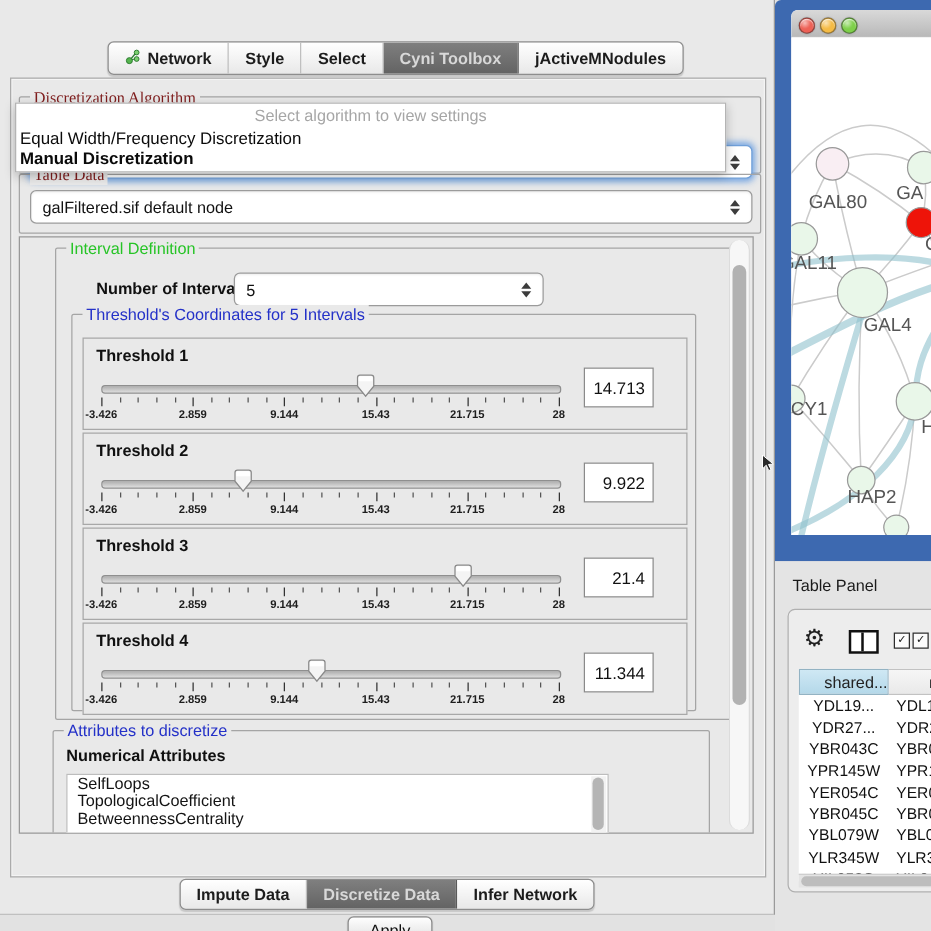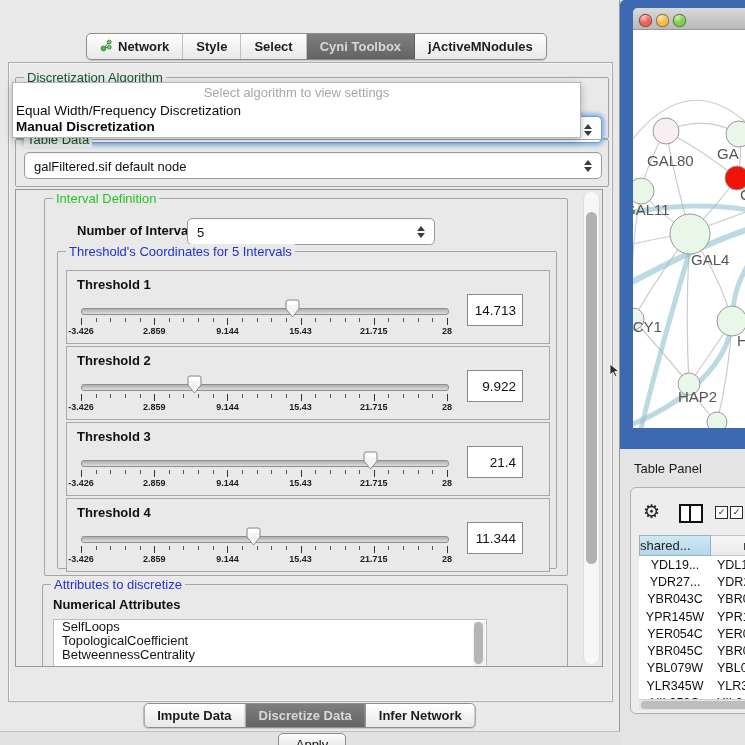--- a/index.html
+++ b/index.html
@@ -23,21 +23,21 @@
   #top-tabs{left:86px;top:33px;height:25px;}
   #bottom-tabs{left:50%;transform:translateX(-50%);top:703px;height:23px;}
   #top-tabs .seg,#bottom-tabs .seg{align-items:center;}
   
   .content-panel{position:absolute;left:8px;top:62px;width:603px;height:638px;border:1px solid #ababab;background:#e9e9e9;box-shadow:inset 0 0 0 1px #f4f4f4;}
   
   .groupbox{position:absolute;border:1px solid #a5a5a5;border-radius:2px;}
   .group-title{position:absolute;top:-8px;left:8px;background:#e9e9e9;padding:0 3px;font-size:13px;white-space:nowrap;}
   .gt-green{color:#27c427;}
   .gt-blue{color:#2431c8;}
-  .gt-dark{color:#14532d;}
+  .gt-dark{color:#7f1d1d;font-family:Liberation Serif, serif;}
   
   .combo{position:absolute;background:#fff;border:1px solid #9b9b9b;border-radius:5px;box-shadow:inset 0 1px 2px rgba(0,0,0,.07);}
   .combo .combo-text{position:absolute;left:9px;top:50%;transform:translateY(-50%);font-size:13px;color:#111;white-space:nowrap;}
   .combo .spinner{position:absolute;right:9px;top:50%;transform:translateY(-50%);width:8px;height:12px;}
   .combo .spinner:before,.combo .spinner:after{content:"";position:absolute;left:0;border-left:4px solid transparent;border-right:4px solid transparent;}
   .combo .spinner:before{top:0;border-bottom:5px solid #3c3c3c;}
   .combo .spinner:after{bottom:0;border-top:5px solid #3c3c3c;}
   .combo.focused{border-color:#6f9fd8;box-shadow:0 0 5px 2px rgba(100,155,225,.85);}
   
   .popup{position:absolute;left:12px;top:82px;width:567px;height:54px;background:#fff;border:1px solid #b4b4b4;box-shadow:0 3px 8px rgba(0,0,0,.25);z-index:100;}
@@ -74,21 +74,21 @@
   
   .tp-area{position:absolute;left:620px;top:449px;width:125px;height:296px;background:#e4e4e4;}
   .tp-title{position:absolute;left:14px;top:12px;font-size:13px;color:#1b1b1b;}
   .tp-box{position:absolute;left:10px;top:38px;width:130px;height:225px;background:#ededed;border:1px solid #b0b0b0;border-radius:6px;}
   .tp-gear{position:absolute;left:12px;top:12px;font-family:"DejaVu Sans",sans-serif;font-size:19px;color:#1f1f1f;}
   .tp-split{position:absolute;left:48px;top:16px;width:20px;height:15px;background:#fff;border:2px solid #111;}
   .tp-split:after{content:"";position:absolute;left:8px;top:0;width:2px;height:15px;background:#111;}
   .tp-check{position:absolute;top:18px;width:11px;height:11px;border:1.5px solid #2d2d2d;background:#fcfcfc;font-family:"DejaVu Sans",sans-serif;font-size:9px;line-height:10px;text-align:center;color:#222;}
   .tp-table{position:absolute;left:8px;top:47px;width:152px;height:170px;background:#fff;overflow:hidden;}
   .tp-header{display:flex;height:21px;}
-  .tp-h1{width:72px;background:linear-gradient(#cfe8f4,#b4d8e9);border:1px solid #93b3c3;box-sizing:border-box;font-size:13px;color:#222;text-align:left;line-height:19px;}
+  .tp-h1{width:72px;background:linear-gradient(#cfe8f4,#b4d8e9);border:1px solid #93b3c3;box-sizing:border-box;font-size:13px;color:#222;text-align:right;line-height:19px;}
   .tp-h2{width:80px;background:linear-gradient(#f6f6f6,#e9e9e9);border:1px solid #c2c2c2;border-left:none;box-sizing:border-box;font-size:13px;color:#222;text-align:center;line-height:19px;}
   .tp-row{display:flex;height:17.3px;align-items:center;}
   .tp-c1{width:72px;text-align:center;font-size:12.5px;color:#101010;white-space:nowrap;}
   .tp-c2{width:80px;padding-left:6px;text-align:left;font-size:12.5px;color:#101010;white-space:nowrap;box-sizing:border-box;}
   .tp-hscroll{position:absolute;left:8px;top:211px;width:130px;height:10px;background:#e4e4e4;border-top:1px solid #cfcfcf;}
   .tp-hthumb{position:absolute;left:2px;top:1px;width:112px;height:8px;background:#bdbdbd;border-radius:4px;}
   
   .mouse-cursor{position:absolute;left:609px;top:364px;z-index:200;}
 </style>
 </head>
@@ -134,21 +134,21 @@
     <div class="groupbox" style="left:6px;top:76px;width:592px;height:46px;">
       <span class="group-title gt-dark">Table Data</span>
       <div class="combo" style="left:8px;top:12px;width:576px;height:25px;">
         <span class="combo-text">galFiltered.sif default node</span>
         <span class="spinner"></span>
       </div>
     </div>
 
     <div class="scrollpane" style="left:6px;top:126px;">
 
-      <div class="groupbox" style="left:28px;top:8px;width:522px;height:376px;">
+      <div class="groupbox" style="left:28px;top:8px;width:522px;height:376px;padding-left:28px;">
         <span class="group-title gt-green">Interval Definition</span>
         <span style="position:absolute;left:32px;top:24px;font-size:13px;font-weight:bold;color:#101010;">Number of Intervals</span>
         <div class="combo" style="left:142px;top:19px;width:246px;height:25px;">
           <span class="combo-text">5</span>
           <span class="spinner"></span>
         </div>
 
         <div class="groupbox" style="left:12px;top:52px;width:498px;height:316px;">
           <span class="group-title gt-blue">Threshold's Coordinates for 5 Intervals</span>
           <div id="threshold-list">

